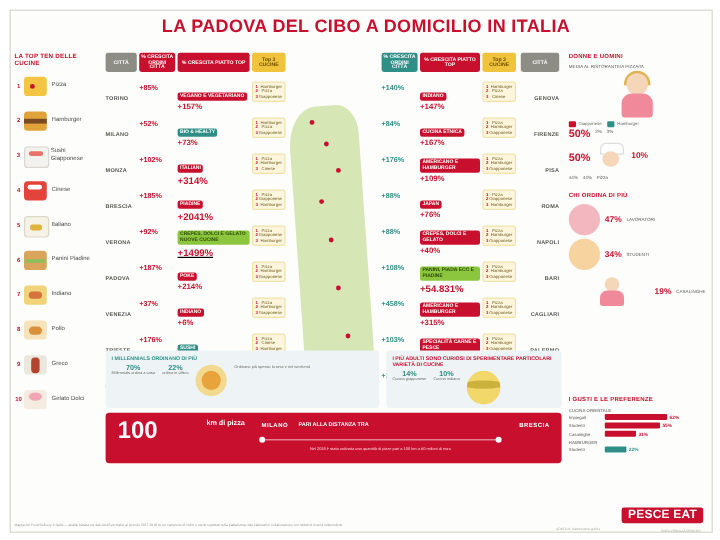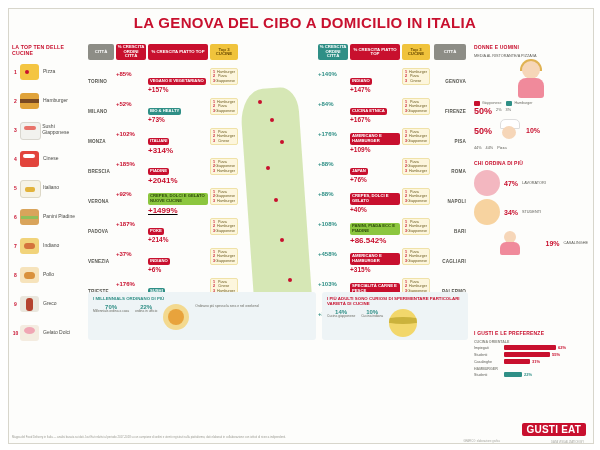--- a/index.html
+++ b/index.html
@@ -184,21 +184,21 @@
   }
   .credit{position:absolute;right:16px;bottom:6px;font-size:2.8px;color:#a7a7a0;}
   .srcnote{position:absolute;right:100px;bottom:7px;font-size:2.6px;color:#a7a7a0;}
 </style>
 </head>
 <body>
 
 <div id="sheet">
   <div class="frame"></div>
 
-  <div class="title">LA GENOVA DEL CIBO A DOMICILIO IN ITALIA</div>
+  <div class="title">LA PADOVA DEL CIBO A DOMICILIO IN ITALIA</div>
 
   <div class="leftcol">
     <h3>LA TOP TEN DELLE CUCINE</h3>
 
     <div class="cuisine">
       <span class="num">1</span>
       <span class="ico">
           <span class="base ic-pizza"></span>
         </span>
       <span class="lbl">Pizza</span>
@@ -526,21 +526,21 @@
               <span>Hamburger</span>
             </div>
           <div class="t3row">
               <span>3</span>
               <span>Giapponese</span>
             </div>
         </div>
         <div class="cell pct teal" style="left:230px;width:30px;">+108%</div>
         <div class="cell" style="left:262px;width:50px;">
           <span class="cuis green">PANINI, PIADA ECC E PIADINE</span>
-          <div class="growth big">+86.542%</div>
+          <div class="growth big">+54.831%</div>
         </div>
         <div class="cell top3box" style="left:314px;width:28px;">
           <div class="t3row">
               <span>1</span>
               <span>Pizza</span>
             </div>
           <div class="t3row">
               <span>2</span>
               <span>Hamburger</span>
             </div>
@@ -708,20 +708,29 @@
         </div>
         <div class="pstat">
           <div class="v" style="color:#2f8f86;">10%</div>
           <div class="k">Cucina indiana</div>
         </div>
         <div class="globe"></div>
       </div>
     </div>
   </div>
 
+  <div class="banner">
+    <div class="bnum">100</div>
+    <div class="bunit">km di pizza</div>
+    <div class="bcity-l">MILANO</div>
+    <div class="bmid">PARI ALLA DISTANZA TRA</div>
+    <div class="bcity-r">BRESCIA</div>
+    <div class="bline"></div>
+    <div class="bsub">Nel 2018 è stata ordinata una quantità di pizze pari a 100 km a 60 milioni di euro</div>
+  </div>
 
   <div class="rightcol">
     <div class="rblock">
       <div class="rtitle">DONNE E UOMINI</div>
       <div class="rsmall">MEDIA AL RISTORANTE/A PIZZA/IA</div>
       <div class="person">
         <span class="p-hair blonde"></span>
           <span class="p-head"></span>
           <span class="p-body pink"></span>
       </div>
@@ -794,16 +803,16 @@
     </div>
     <div class="gsec">HAMBURGER</div>
     <div class="bar-row">
       <span class="bar-lbl">Studenti</span>
       <span class="bar t" style="width:18px;"></span>
       <span class="bar-val t">22%</span>
     </div>
   </div>
 
   <div class="footnote">Mappa del Food Delivery in Italia — analisi basata sui dati Just Eat relativi al periodo 2017-2018 su un campione di ordini e utenti registrati sulla piattaforma; dati elaborati in collaborazione con istituti di ricerca indipendenti.</div>
-  <div class="justeat">GUSTI EAT</div>
+  <div class="justeat">PESCE EAT</div>
   <div class="credit">DATA VISUALIZATION BY</div>
   <div class="srcnote">GRAFICO: elaborazione grafica</div>
 </div>
 
 </body></html>

